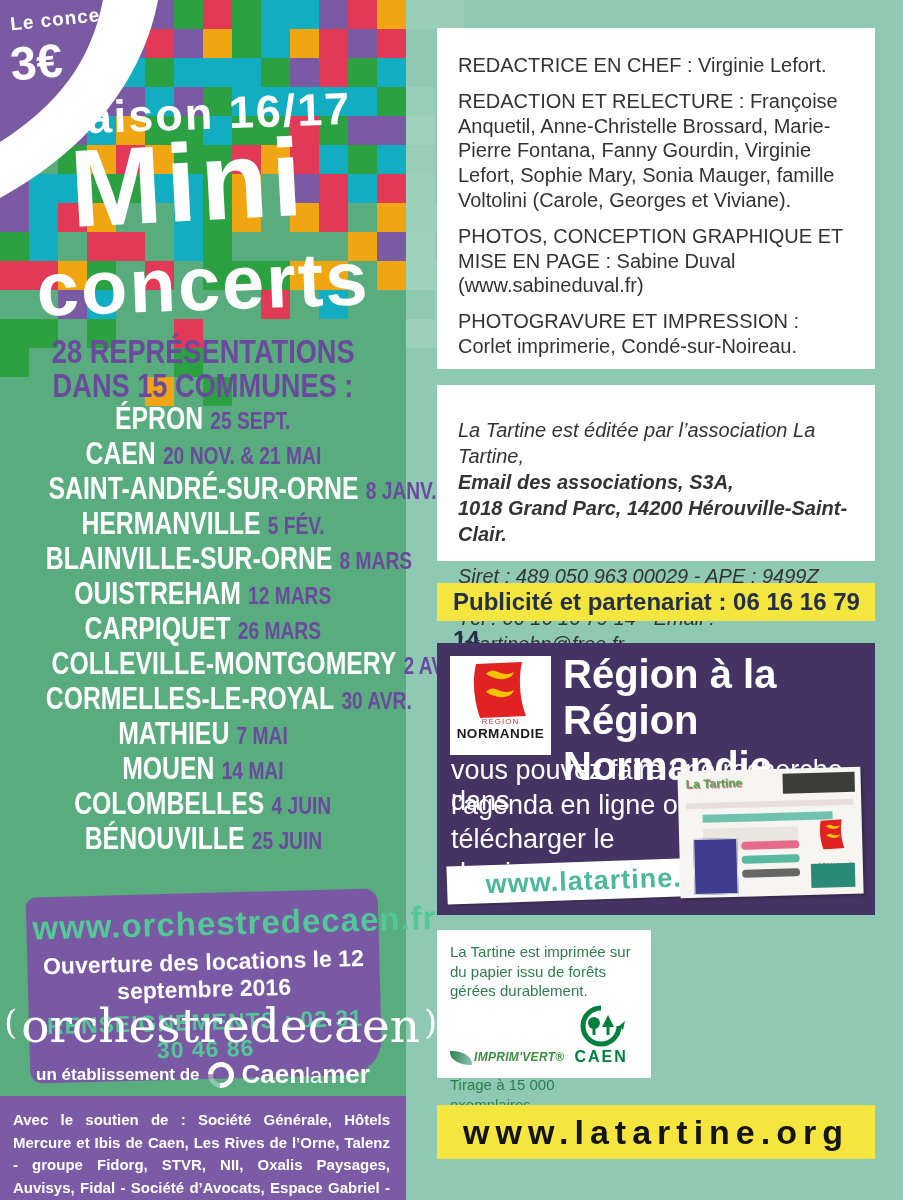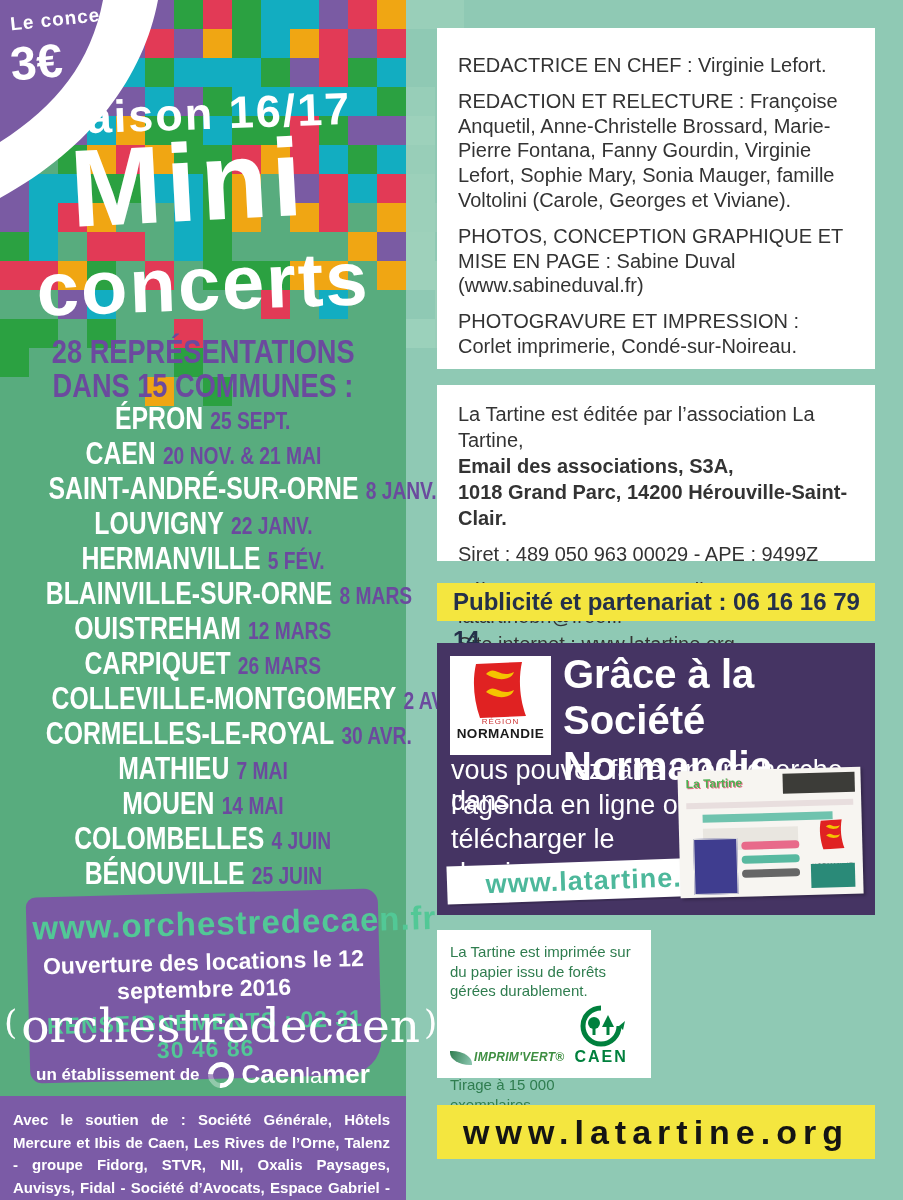--- a/index.html
+++ b/index.html
@@ -41,21 +41,21 @@
   .sponsors{position:absolute;left:0;top:1096px;width:406px;height:104px;background:#7b5ba6;z-index:6;
         box-sizing:border-box;padding:13px 16px 0 13px;color:#fff;font-size:15px;font-weight:bold;line-height:1.5;text-align:justify;}
   
   .rightcol{position:absolute;left:406px;top:0;width:497px;height:1200px;z-index:2;}
   .whitebox{position:absolute;background:#fff;box-sizing:border-box;color:#333;}
   .box-equipe{left:31px;top:28px;width:438px;height:341px;padding:14px 21px;}
   .masthead-title{font-family:"DejaVu Serif",serif;font-style:italic;font-weight:normal;font-size:36px;
         letter-spacing:4px;color:#222;border-bottom:3px solid #f3b3c2;padding-bottom:10px;margin:2px 0 10px 0;}
   .credit{font-size:20px;line-height:1.24;margin:11px 0;}
   .box-publisher{left:31px;top:385px;width:438px;height:176px;padding:16px 21px;font-size:20px;line-height:1.3;}
-  .box-publisher p{margin:0 0 10px 0;}
+  .box-publisher p{margin:16px 0 10px 0;font-style:italic;}
   .banner-pub{position:absolute;left:31px;top:583px;width:438px;height:38px;background:#f4e63f;
         color:#24304a;font-size:24px;font-weight:bold;line-height:38px;padding-left:16px;box-sizing:border-box;}
   .box-region{position:absolute;left:31px;top:643px;width:438px;height:272px;background:#453463;color:#fff;}
   .region-logo{position:absolute;left:13px;top:13px;width:101px;height:99px;background:#fff;text-align:center;}
   .flag{width:58px;height:56px;margin:6px auto 0 auto;display:block;}
   .region-small{font-size:8px;color:#c33;letter-spacing:1px;line-height:8px;}
   .region-big{font-size:13.5px;color:#1a1a1a;font-weight:bold;letter-spacing:.5px;}
   .region-heading{position:absolute;left:126px;top:8px;font-size:40px;font-weight:bold;line-height:1.15;}
   .region-b1{position:absolute;left:14px;top:112px;font-size:27px;}
   .region-b2{position:absolute;left:14px;top:146px;width:250px;font-size:27px;line-height:1.25;}
@@ -286,25 +286,20 @@
             <span class="venue">CAEN</span><span class="edate">20 NOV. &amp; 21 MAI</span>
           </span>
         </div>
 
         <div class="event-row">
           <span class="cond">
             <span class="venue">SAINT-ANDRÉ-SUR-ORNE</span><span class="edate">8 JANV.</span>
           </span>
         </div>
 
-        <div class="event-row">
-          <span class="cond">
-            <span class="venue">LOUVIGNY</span><span class="edate">22 JANV.</span>
-          </span>
-        </div>
 
 
         <div class="event-row">
           <span class="cond">
             <span class="venue">HERMANVILLE</span><span class="edate">5 FÉV.</span>
           </span>
         </div>
 
         <div class="event-row">
           <span class="cond">
@@ -417,21 +412,21 @@
       <div class="region-logo">
         <svg class="flag" viewBox="0 0 58 56">
           <path d="M4,2 L50,0 C46,18 48,38 54,54 L8,56 C2,38 0,20 4,2 Z" fill="#e02222"></path>
           <path d="M14,12 q5,-6 12,-2 q8,4 16,0 q-2,6 -10,7 q-9,1 -18,-5 z" fill="#f5c400"></path>
           <path d="M14,30 q5,-6 12,-2 q8,4 16,0 q-2,6 -10,7 q-9,1 -18,-5 z" fill="#f5c400"></path>
         </svg>
         <div class="region-small">RÉGION</div>
         <div class="region-big">NORMANDIE</div>
       </div>
       <div class="region-heading">
-        <div>Grâce à la Société</div>
+        <div>Région à la Région</div>
         <div>Normandie,</div>
       </div>
       <div class="region-b1">vous pouvez faire une recherche dans</div>
       <div class="region-b2">l’agenda en ligne ou télécharger le dernier numéro sur :</div>
       <div class="region-url">www.latartine.org</div>
 
       <div class="site-thumb">
         <span class="thumb-logo">La Tartine</span>
         <span class="thumb-dark"></span>
         <span class="thumb-nav"></span>

